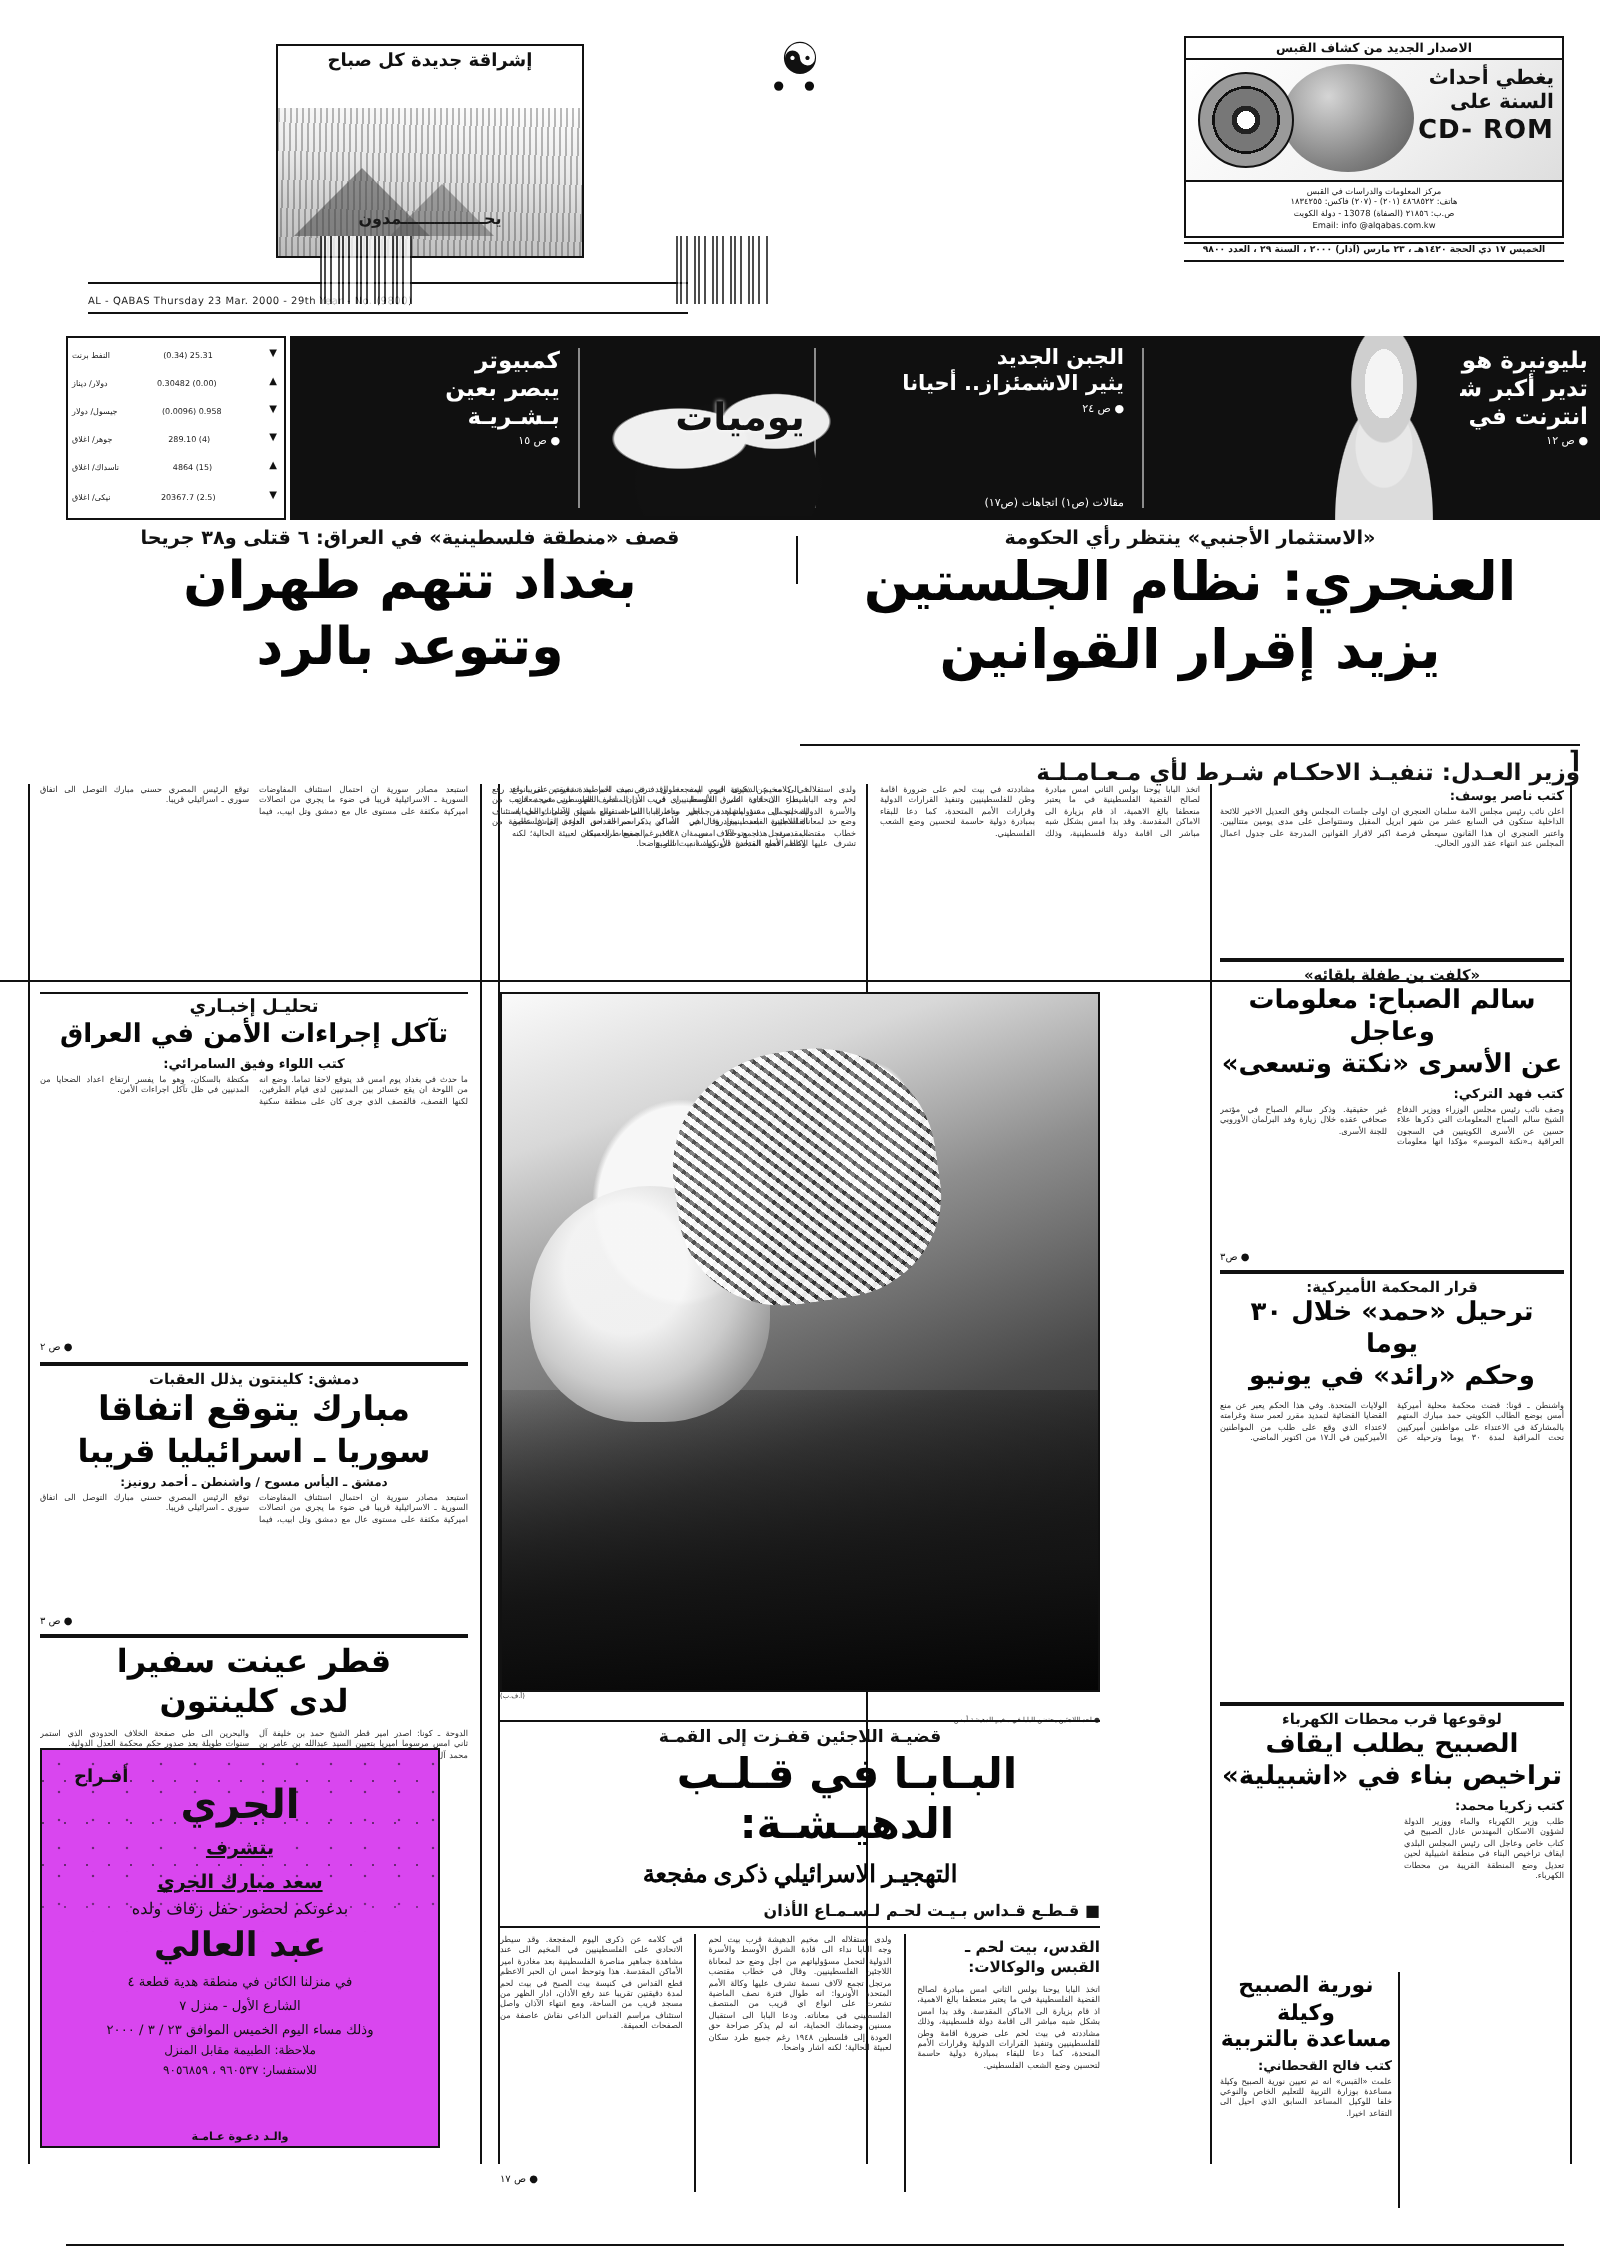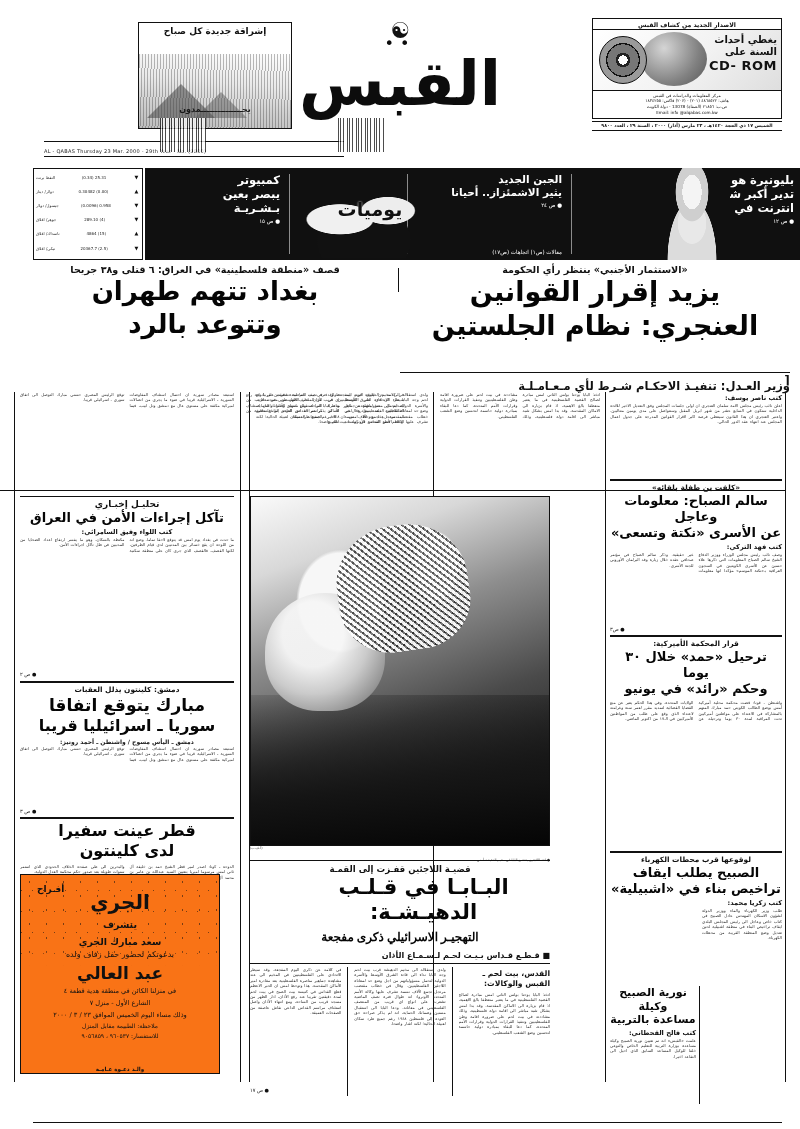--- a/index.html
+++ b/index.html
@@ -149,34 +149,34 @@
     background:
       repeating-linear-gradient(45deg, rgba(20,20,20,.55) 0 2px, rgba(255,255,255,.9) 2px 5px),
       repeating-linear-gradient(-45deg, rgba(20,20,20,.45) 0 2px, rgba(255,255,255,.85) 2px 5px);
     opacity:.96;transform:rotate(-8deg);}
   .head2{position:absolute;left:14px;top:96px;width:120px;height:118px;border-radius:50% 50% 44% 44%;
     background:radial-gradient(ellipse at 40% 35%, #f6f6f6 0 30%, #cfcfcf 55%, #7a7a7a 90%);opacity:.95;}
   .suitA{position:absolute;left:0;right:0;bottom:0;height:150px;
     background:linear-gradient(175deg, rgba(20,20,20,.15), #141414 62%, #050505 100%);}
 
   
-  .wed{position:absolute;border:1.5px solid #111;box-sizing:border-box;background:#f97316;}
+  .wed{position:absolute;border:1.5px solid #111;box-sizing:border-box;background:#d946ef;}
   .wed-inner{position:absolute;inset:4px;border:0;}
   .wed-conf{position:absolute;inset:0;pointer-events:none;
     background-image:
       radial-gradient(circle, #111 0.7px, transparent 0.8px),
       radial-gradient(circle, #111 0.5px, transparent 0.6px);
     background-size:17px 14px, 11px 21px;
     background-position:0 0, 6px 5px;
     opacity:.55;
     -webkit-mask-image:linear-gradient(to bottom, #000 0 38%, transparent 46%);
             mask-image:linear-gradient(to bottom, #000 0 38%, transparent 46%);}
   .wed-t1{font-size:9px;font-weight:bold;text-align:left;padding:5px 10px 0 12px;}
   .wed-t2{font-size:20px;font-weight:bold;text-align:center;line-height:24px;margin-top:-4px;}
-  .wed-t3{font-size:9.5px;font-weight:bold;text-align:center;line-height:13px;margin-top:4px;}
+  .wed-t3{font-size:9.5px;font-weight:bold;text-align:center;line-height:13px;margin-top:4px;text-decoration:underline;}
   .wed-t4{font-size:8px;text-align:center;line-height:11px;margin-top:1px;}
   .wed-t5{font-size:17px;font-weight:bold;text-align:center;line-height:21px;margin-top:3px;}
   .wed-t6{font-size:6.6px;text-align:center;line-height:9px;margin-top:3px;}
   .wed-t7{font-size:6px;text-align:center;line-height:8px;margin-top:2px;}
   .wed-foot{position:absolute;left:0;right:0;bottom:1px;text-align:center;font-size:5.6px;font-weight:bold;}
 
   
   .botline{position:absolute;left:33px;right:18px;bottom:6px;height:1px;background:#111;}
 </style>
 </head>
@@ -195,21 +195,20 @@
     </div>
     <div class="mast-en-wrap">
       <div class="hr1"></div>
       <div class="mast-en">AL - QABAS  Thursday 23 Mar. 2000 - 29th Year - No. (9800)</div>
       <div class="hr1" style="margin-top:2px"></div>
     </div>
 
     <div class="logo">
       <div class="logo-sun">☯</div>
       <div class="logo-dots">••</div>
-      <div class="logo-word">القبس</div>
     </div>
     <div class="barcode bc-a"></div>
     <div class="barcode bc-b"></div>
 
     <div class="mast-right">
       <div class="cd-box">
         <div class="cd-top">الاصدار الجديد من كشاف القبس</div>
         <div class="cd-mid">
           <div class="cd-globe"></div>
           <div class="cd-disc"></div>
@@ -296,22 +295,22 @@
         <div class="ps-pg">● ص ١٥</div>
       </div>
     </div>
   </div>
 
   <div class="heads rtl">
     <div class="head-div"></div>
 
     <div class="hr-right">
       <div class="kick">«الاستثمار الأجنبي» ينتظر رأي الحكومة</div>
+      <div class="h-main h1">العنجري: نظام الجلستين</div>
       <div class="h-main h1">يزيد إقرار القوانين</div>
-      <div class="h-main h1">العنجري: نظام الجلستين</div>
     </div>
 
     <div class="hr-left">
       <div class="kick">قصف «منطقة فلسطينية» في العراق: ٦ قتلى و٣٨ جريحا</div>
       <div class="h-main h1b">بغداد تتهم طهران</div>
       <div class="h-main h1b">وتتوعد بالرد</div>
     </div>
   </div>
 
   <div class="subbar rtl">

